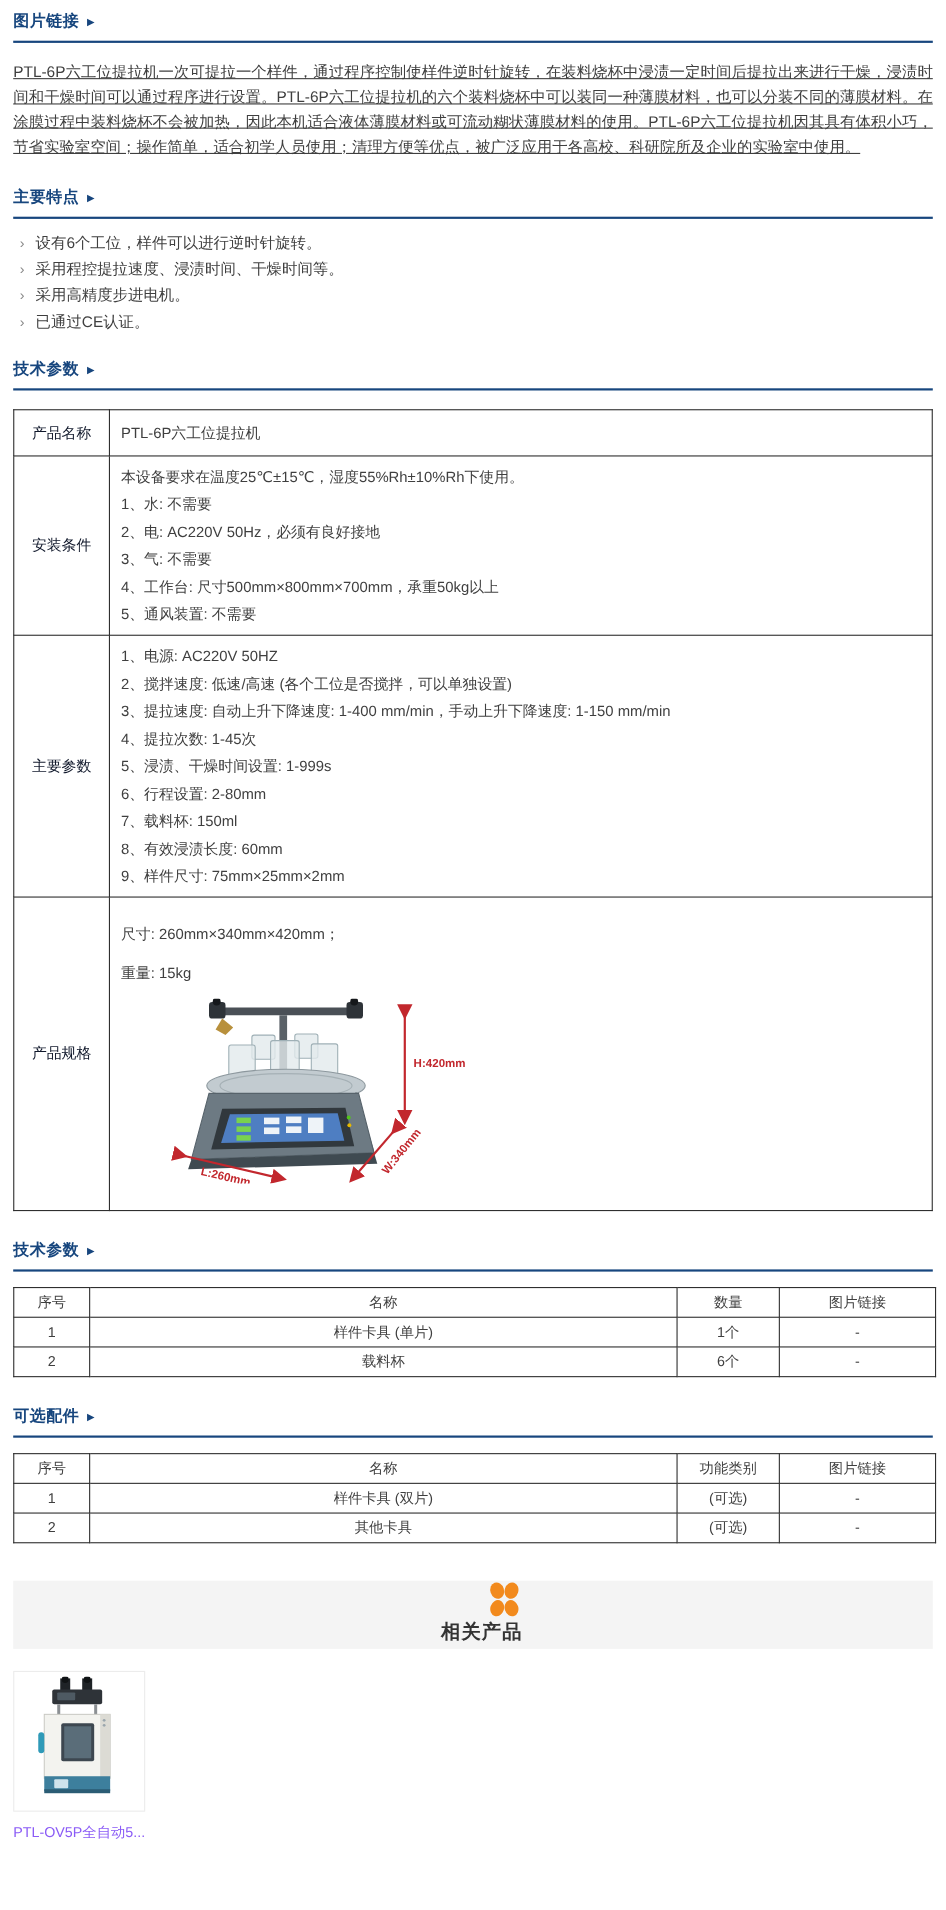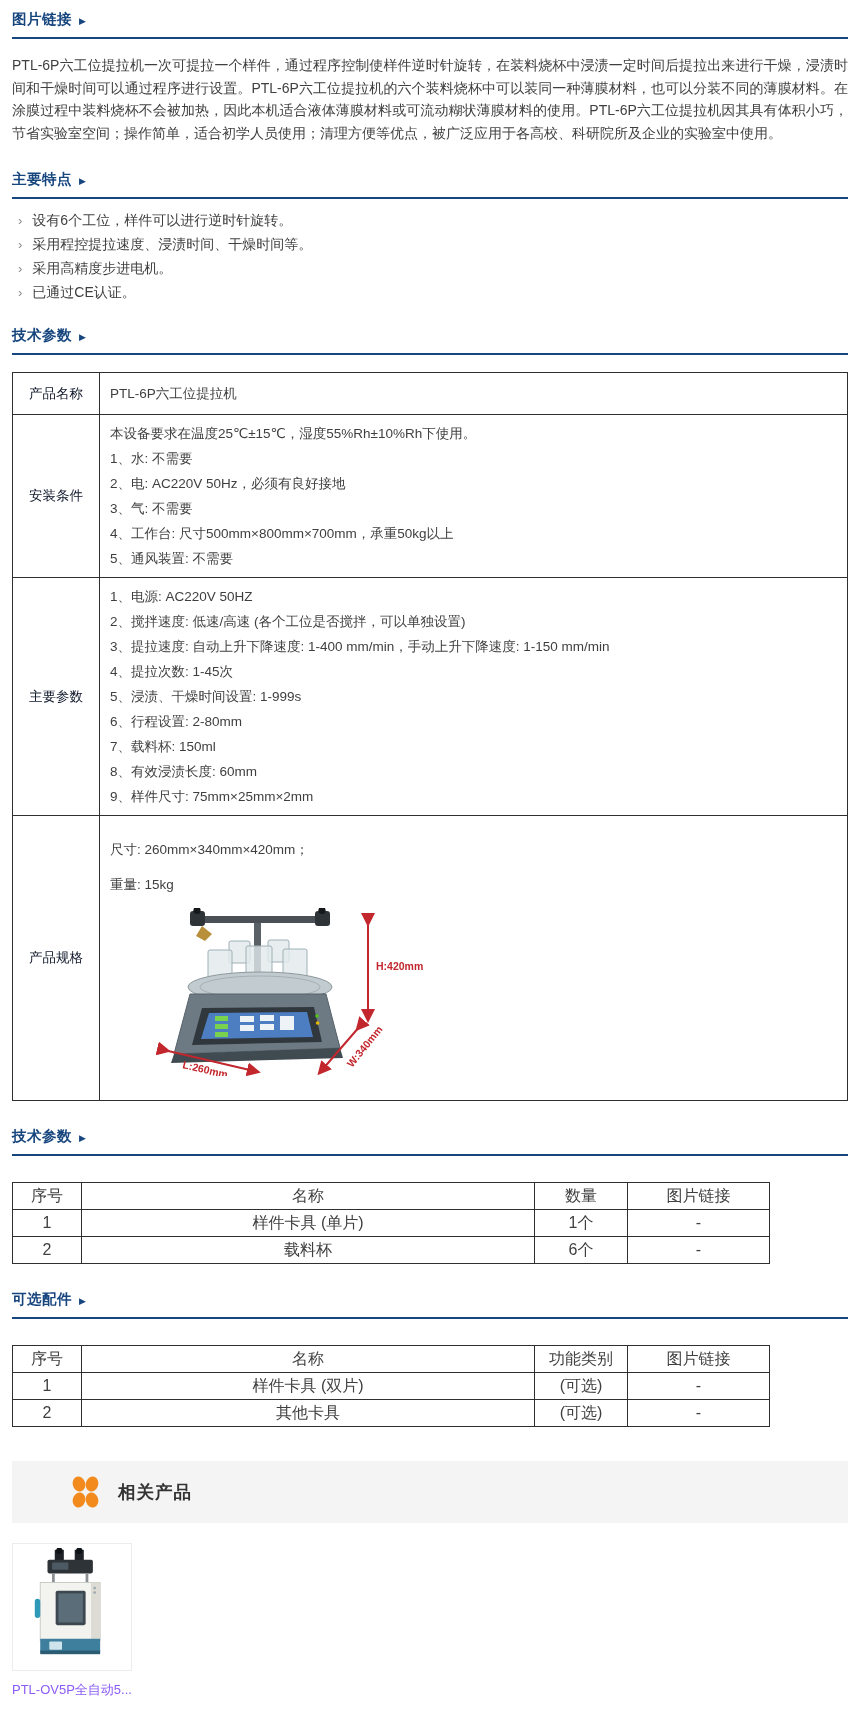--- a/index.html
+++ b/index.html
@@ -3,44 +3,44 @@
 <meta charset="utf-8">
 <style>
   html,body{margin:0;padding:0;background:#ffffff;}
   body{width:860px;min-height:1736px;font-family:"Liberation Sans","DejaVu Sans",sans-serif;color:#3f3f3f;}
   .page{padding:10px 12px 40px 12px;}
   
   .sec-h{margin:0;font-size:14.5px;font-weight:bold;color:#17467e;display:flex;align-items:center;letter-spacing:.5px;}
   .sec-h .arr{font-size:9px;margin-left:7px;transform:translateY(1px);}
   .rule{border:0;border-top:2px solid #17467e;margin:8px 0 0 0;height:0;}
   
-  .intro{margin:15px 0 0 0;font-size:14px;line-height:22.5px;color:#3f3f3f;text-align:justify;}
+  .intro{margin:15px 0 0 0;font-size:14px;line-height:22.5px;color:#3f3f3f;text-align:justify;text-decoration:underline;}
   
   .features{list-style:none;margin:14px 0 0 0;padding:0;}
   .features li{display:flex;align-items:baseline;font-size:14px;line-height:15px;margin:0 0 9px 0;color:#3f3f3f;}
   .features .blt{color:#8a8a8a;font-size:13px;margin:0 10px 0 6px;}
   .mt-sec{margin-top:26px;}
   
   table{border-collapse:collapse;}
   .spec-table{width:836px;margin-top:17px;table-layout:fixed;font-size:13.5px;}
   .spec-table th,.spec-table td{border:1px solid #2f2f2f;vertical-align:middle;}
   .spec-table th{width:82px;font-weight:normal;text-align:center;color:#0f172a;padding:4px 2px;}
   .spec-table td{padding:6px 10px;}
   .spec-table td p{margin:0;line-height:25px;}
   .spec-table td.r-name{padding:8px 10px;}
   .spec-table td.r-model{padding:13px 10px;}
   .spec-table td.r-spec{padding:22px 10px 14px 10px;vertical-align:top;}
   .spec-table td.r-spec p{line-height:24px;margin-bottom:11px;}
   .diagram{margin:10px 0 10px 26px;display:block;}
   
-  .acc-table{width:758px;margin-top:26px;table-layout:fixed;font-size:16px;}
+  .acc-table{width:839px;margin-top:14px;table-layout:fixed;font-size:13px;}
   .acc-table td{border:1px solid #2f2f2f;text-align:center;padding:5px 4px;line-height:16px;color:#3f3f3f;}
   .col-idx{width:60px;}.col-qty{width:84px;}.col-img{width:133px;}
   
-  .band{margin-top:34px;height:62px;background:#f4f4f4;display:flex;align-items:center;}
+  .band{margin-top:34px;height:62px;background:#f4f4f4;display:flex;align-items:center;flex-direction:column;}
   .band .flower{margin-left:56px;flex:0 0 auto;}
   .band .band-title{margin-left:16px;font-size:17.5px;font-weight:bold;color:#333;letter-spacing:1px;}
   
   .cards{display:flex;margin-top:20px;}
   .card{display:block;text-decoration:none;color:#333;width:120px;margin-right:20px;}
   .card .imgbox{width:118px;height:126px;border:1px solid #ececec;background:#fff;display:flex;align-items:center;justify-content:center;}
   .card .clabel{margin-top:11px;font-size:13px;line-height:16px;color:#8b5cf6;white-space:nowrap;overflow:hidden;}
   .hidden-defs{position:absolute;width:0;height:0;overflow:hidden;}
 </style>
 </head>

